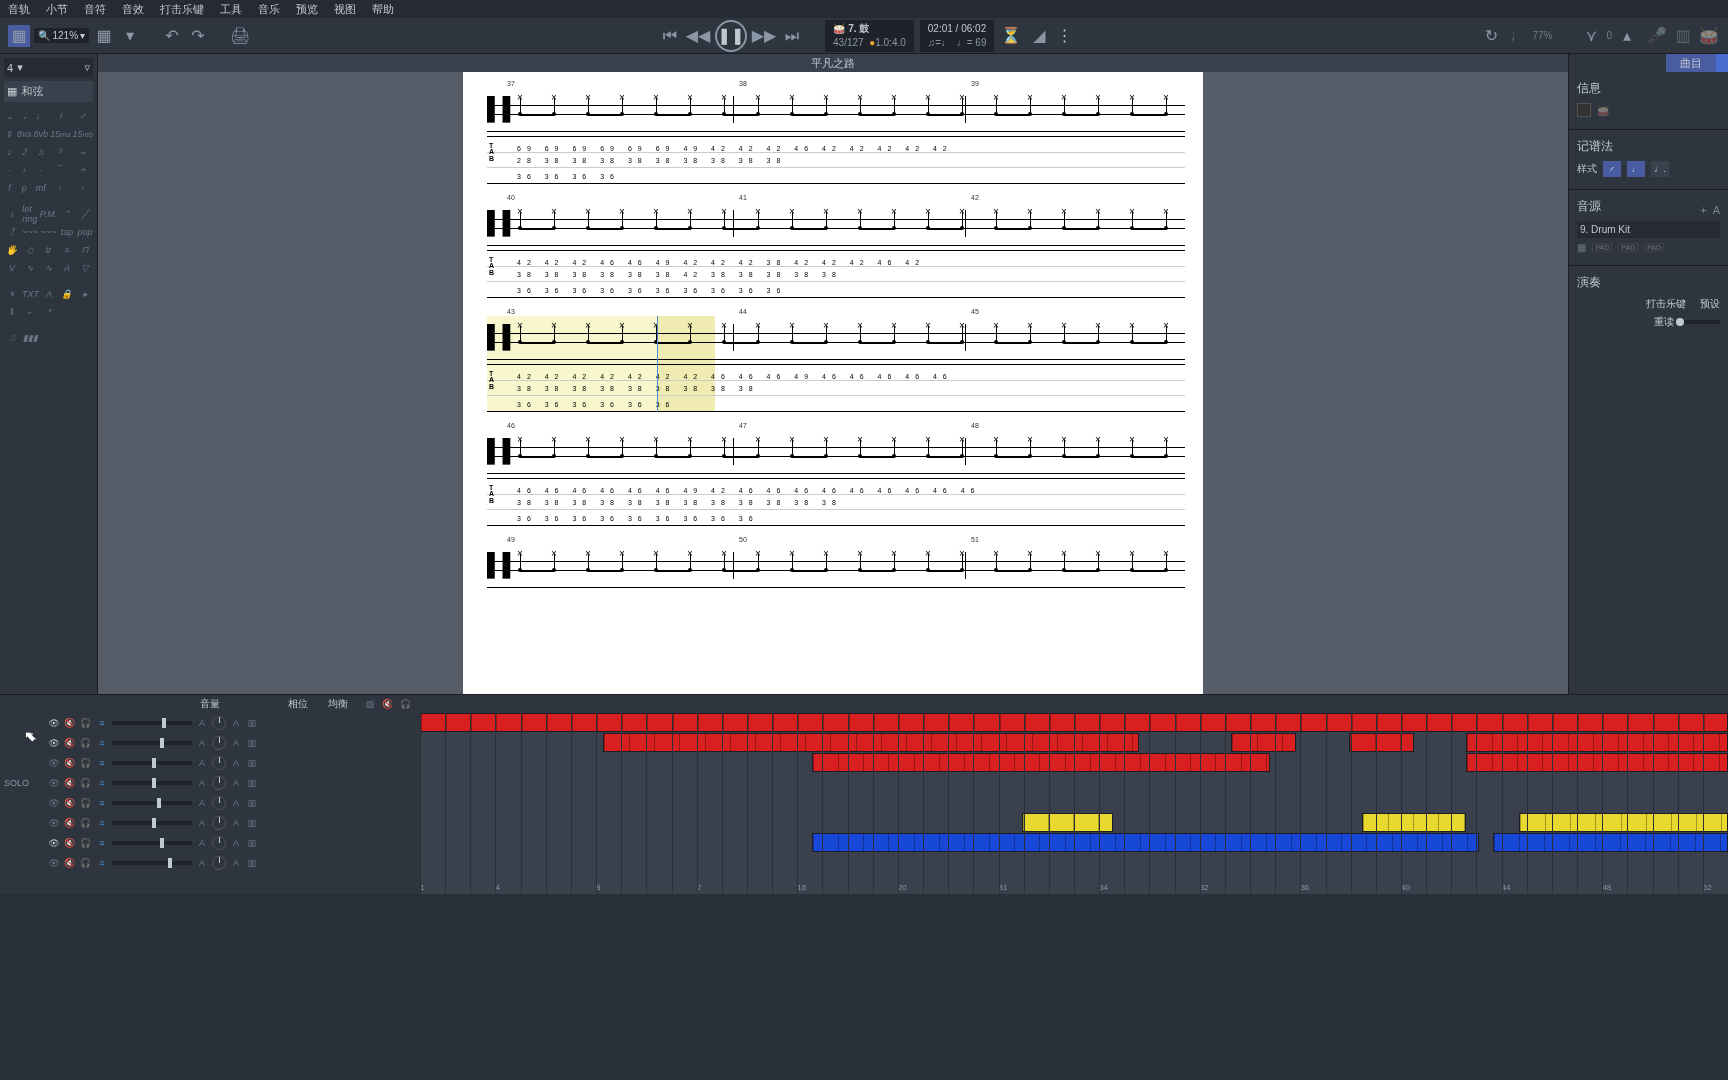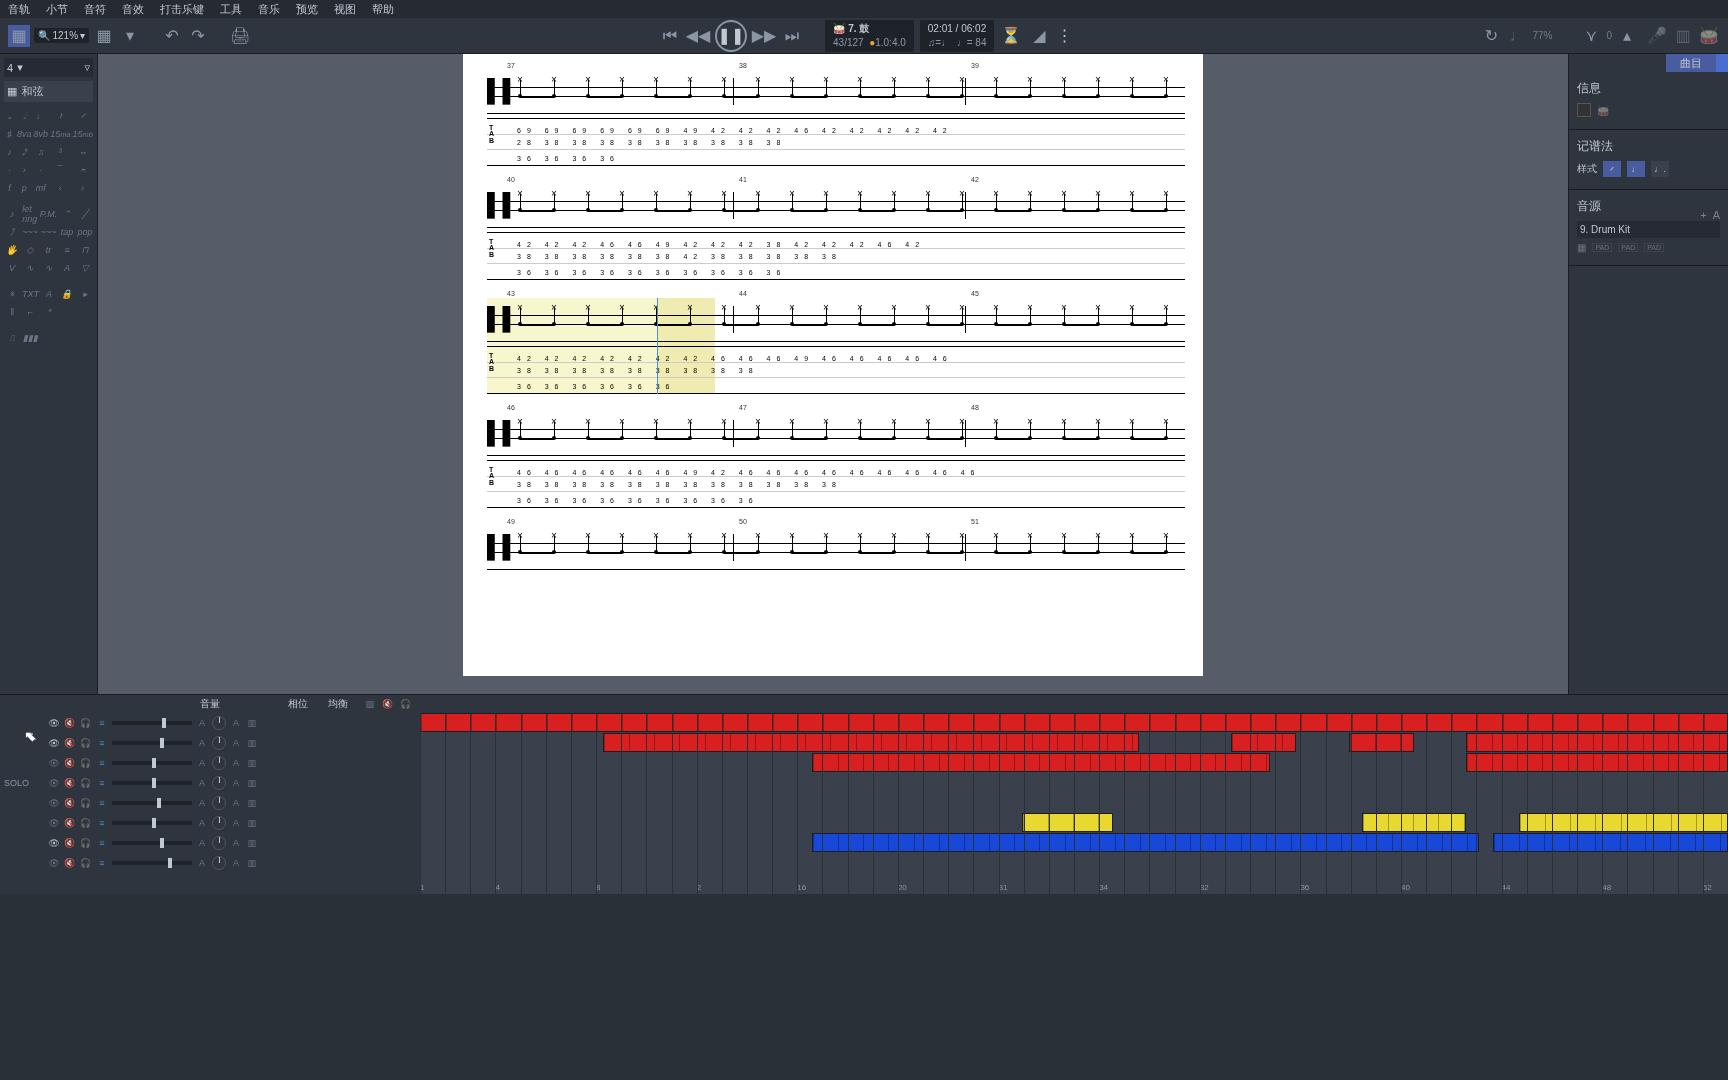--- a/index.html
+++ b/index.html
@@ -114,21 +114,21 @@
     <span class="play-btn">❚❚</span>
     <span class="icon-btn">▶▶</span>
     <span class="icon-btn">⏭</span>
     <span style="width:10px"></span>
     <div class="info-box">
       <div><span>🥁</span> <b>7. 鼓</b></div>
       <div style="color:#8a96a6;"><span>43/127</span> &nbsp;<span style="color:#e8a030;">●</span><span>1.0:4.0</span></div>
     </div>
     <div class="info-box">
       <div>02:01 / 06:02</div>
-      <div style="color:#8a96a6;">♫=♩ &nbsp;♩<span>= 84</span></div>
+      <div style="color:#8a96a6;">♫=♩ &nbsp;♩<span>= 69</span></div>
     </div>
     <span class="icon-btn" style="color:#e8a030;">⏳</span>
     <span class="icon-btn">◢</span>
     <span>⋮</span>
   </div>
 
   <div class="tb-right">
     <span class="icon-btn">↻</span>
     <span class="icon-btn disabled">♩</span>
     <span class="disabled" style="font-size:10px;">77%</span>
@@ -217,20 +217,21 @@
       <span class="tool-icon">𝄌</span>
     </div>
     <div style="height:10px"></div>
     <div class="tool-grid">
       <span class="tool-icon">⎍</span>
       <span class="tool-icon">▮▮▮</span>
     </div>
   </div>
 
   <div class="score-area">
+    <div class="title-bar">平凡之路</div>
     <div class="page" id="score-page">
         <div class="staff-row">
           <div class="notation" style="position:relative;">
        <div class="lines"></div>
        <span class="perc">▌▌</span>
        <span class="measure-num" style="left:20px;">37</span>
             <span class="measure-num" style="left:252px;">38</span>
             <span class="barline" style="left:246px;"></span>
             <span class="measure-num" style="left:484px;">39</span>
             <span class="barline" style="left:478px;"></span>
@@ -680,33 +681,46 @@
     <div class="sr-section">
       <div class="sr-title">记谱法</div>
       <div class="sr-row">
         <span>样式</span>
         <span class="style-btn">𝄍</span>
         <span class="style-btn">♩</span>
         <span class="style-btn off">♩.</span>
       </div>
     </div>
     <div class="sr-section">
-      <div style="display:flex;align-items:flex-end;">
+      <div style="display:flex;align-items:center;">
         <div class="sr-title" style="flex:1;">音源</div>
         <span style="opacity:0.5;">+</span>
         <span style="opacity:0.5;margin-left:6px;">A</span>
       </div>
       <div class="sr-row" style="background:#262b33;padding:3px;">
         <span>9. Drum Kit</span>
       </div>
       <div class="sr-row" style="opacity:0.4;">
         <span>▦</span>
         <span style="font-size:7px;border:1px solid #555;padding:0 2px;">PAD</span>
         <span style="font-size:7px;border:1px solid #555;padding:0 2px;">PAD</span>
         <span style="font-size:7px;border:1px solid #555;padding:0 2px;">PAD</span>
+      </div>
+    </div>
+    <div class="sr-section" style="border:none;">
+      <div class="sr-title">演奏</div>
+      <div class="sr-row" style="justify-content:flex-end;">
+        <span>打击乐键</span>
+        <span style="margin-left:8px;">预设</span>
+      </div>
+      <div class="sr-row" style="justify-content:flex-end;">
+        <span>重读</span>
+        <span style="width:40px;height:4px;background:#1e232a;position:relative;">
+          <span style="position:absolute;left:-4px;width:8px;height:8px;background:#c0c8d0;border-radius:50%;top:-2px;"></span>
+        </span>
       </div>
     </div>
   </div>
 </div>
 
 <div class="mixer">
   <div class="mixer-tracks">
     <div class="mix-head" style="position:relative;">
       <span style="position:absolute;right:8px;display:flex;gap:6px;">
         <span class="mini-icon">▧</span>

